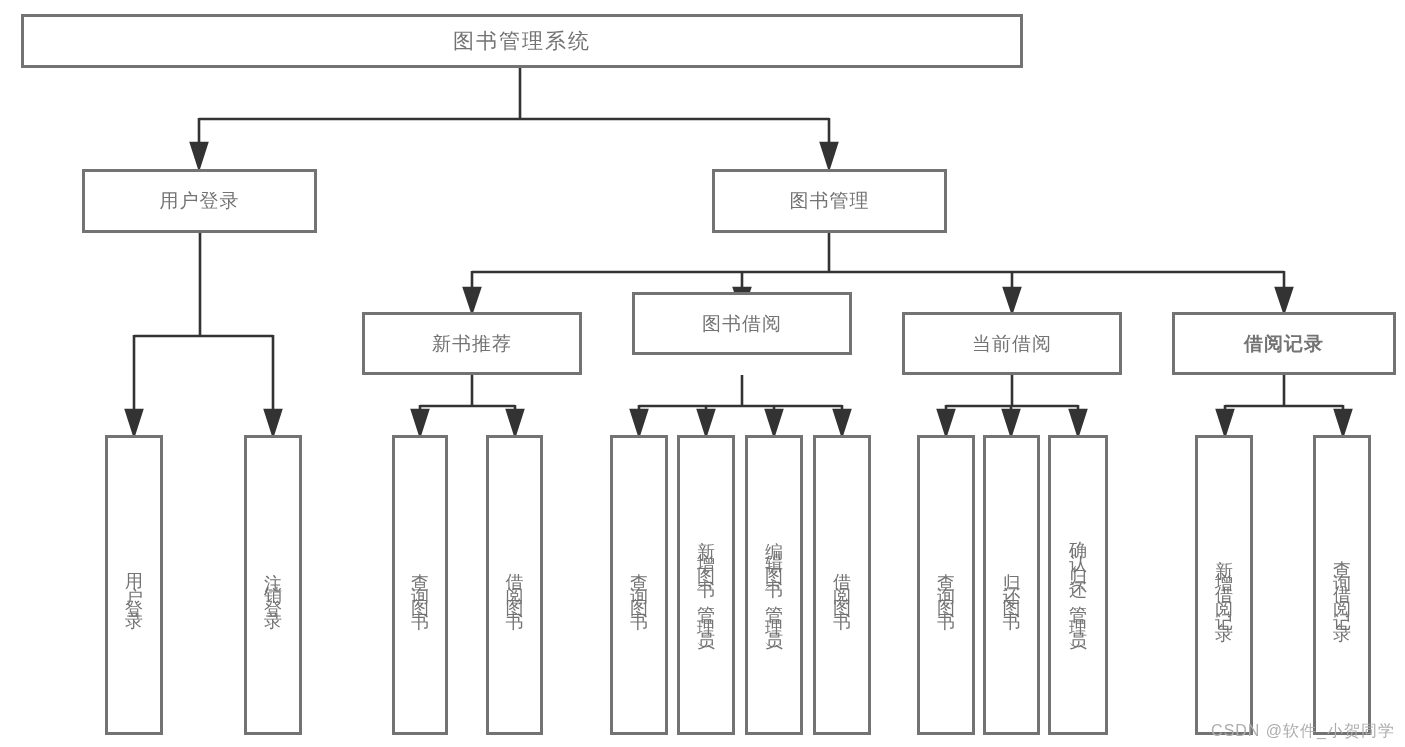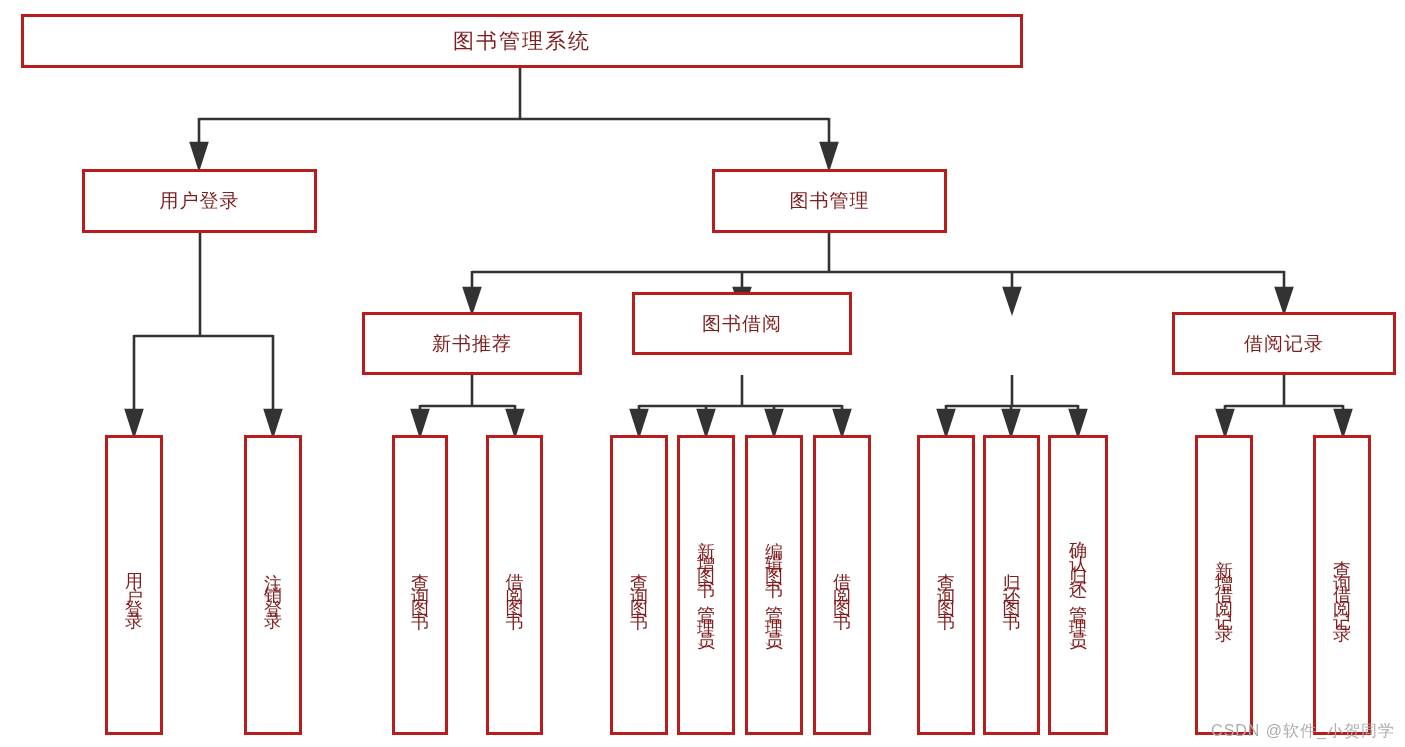--- a/index.html
+++ b/index.html
@@ -12,26 +12,26 @@
     overflow: hidden;
   }
   svg.connectors {
     position: absolute;
     left: 0; top: 0;
     width: 1405px; height: 747px;
   }
   .node {
     position: absolute;
     box-sizing: border-box;
-    border: 3px solid #b91c1c;
+    border: 3px solid #737373;
     background: #ffffff;
     display: flex;
     align-items: center;
     justify-content: center;
-    color: #7f1d1d;
+    color: #737373;
     text-align: right;
   }
   .node.h span {
     font-size: 19px;
     letter-spacing: 1px;
     white-space: nowrap;
   }
   .node.root span {
     font-size: 21px;
     letter-spacing: 2px;
@@ -146,21 +146,24 @@
   <div class="node h" style="left:362px; top:312px; width:220px; height:63px;">
     <span>新书推荐</span>
   </div>
 
   <div class="node h" style="left:712px; top:169px; width:235px; height:64px;">
     <span>图书管理</span>
   </div>
   <div class="node h" style="left:632px; top:292px; width:220px; height:63px;">
     <span>图书借阅</span>
   </div>
-  <div class="node h" style="left:1172px; top:312px; width:224px; height:63px;">
+  <div class="node h" style="left:902px; top:312px; width:220px; height:63px;">
+    <span>当前借阅</span>
+  </div>
+  <div class="node h" style="left:1172px; top:312px; width:224px; height:63px;font-weight:bold;">
     <span>借阅记录</span>
   </div>
 
   <div class="node v" style="left:105px; top:435px; width:58px; height:300px;">
     <span>用户登录</span>
   </div>
   <div class="node v" style="left:244px; top:435px; width:58px; height:300px;">
     <span>注销登录</span>
   </div>
 

